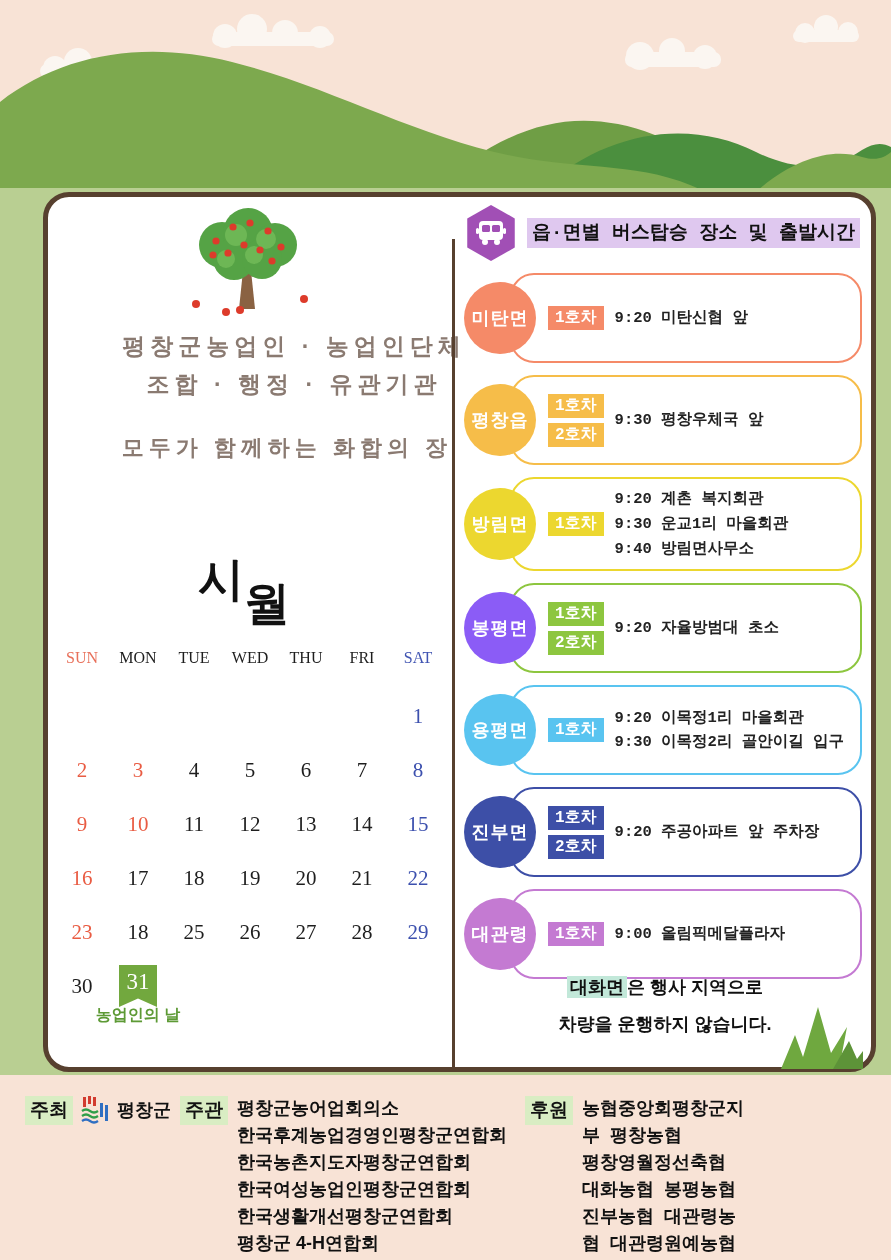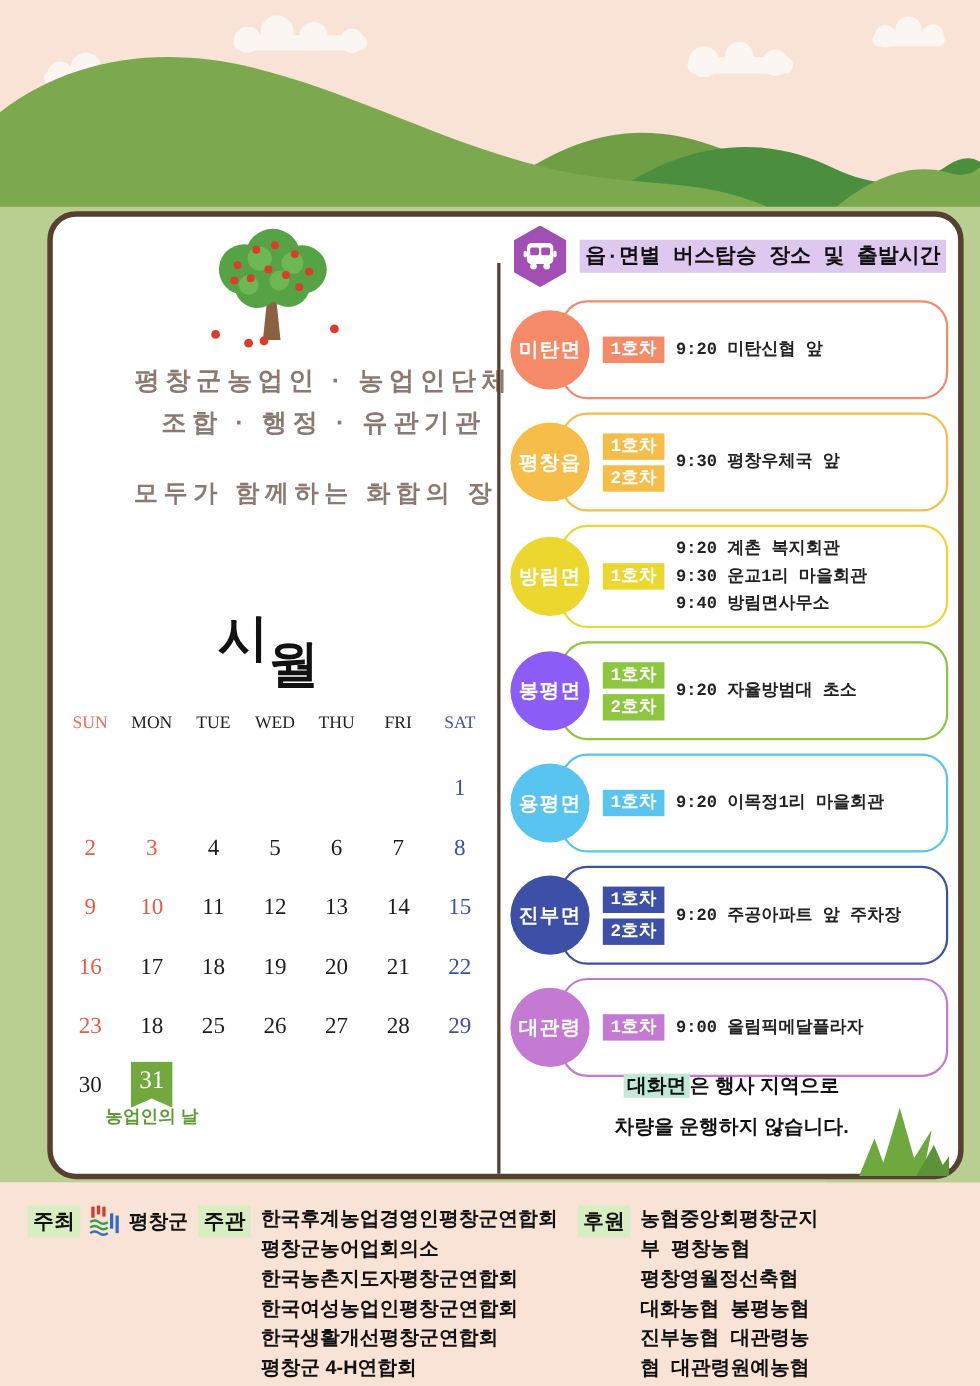--- a/index.html
+++ b/index.html
@@ -349,20 +349,21 @@
           </div>
         </div>
         <div class="route">
           <div class="route-circle" style="background: rgb(89, 196, 240);">용평면</div>
           <div class="route-box" style="border-color: rgb(89, 196, 240);">
             <div class="badges">
               <span class="badge" style="background: rgb(89, 196, 240);">1호차</span>
             </div>
             <div class="times">
               <div class="time-line">9:20 이목정1리 마을회관</div>
+              <div class="time-line">9:30 이목정2리 골안이길 입구</div>
             </div>
           </div>
         </div>
         <div class="route">
           <div class="route-circle" style="background: rgb(61, 79, 167);">진부면</div>
           <div class="route-box" style="border-color: rgb(61, 79, 167);">
             <div class="badges">
               <span class="badge" style="background: rgb(61, 79, 167);">1호차</span>
               <span class="badge" style="background: rgb(61, 79, 167);">2호차</span>
             </div>
@@ -407,22 +408,22 @@
       <rect x="20" y="8" width="3" height="14" fill="#2f6fc2"></rect>
         <rect x="25" y="10" width="3" height="16" fill="#2f6fc2"></rect>
       <path d="M2,26 q4,-3 8,0 q4,3 8,0" stroke="#2f6fc2" stroke-width="2.2" fill="none"></path>
     </svg>
     <span class="f-line">평창군</span>
   </div>
 
   <div class="org-block">
     <span class="f-label">주관</span>
     <div>
+        <div class="f-line">평창군농어업회의소</div>
         <div class="f-line">한국후계농업경영인평창군연합회</div>
-        <div class="f-line">평창군농어업회의소</div>
         <div class="f-line">한국농촌지도자평창군연합회</div>
         <div class="f-line">한국여성농업인평창군연합회</div>
         <div class="f-line">한국생활개선평창군연합회</div>
         <div class="f-line">평창군 4-H연합회</div>
       </div>
   </div>
 
   <div class="spn-block">
     <span class="f-label">후원</span>
     <div>

